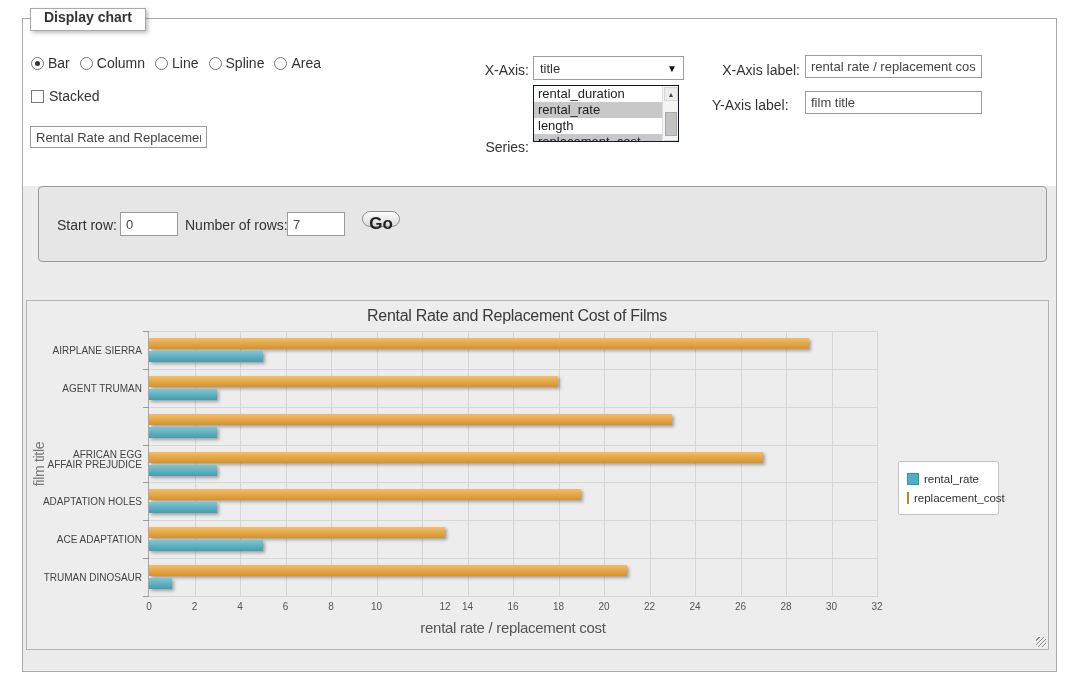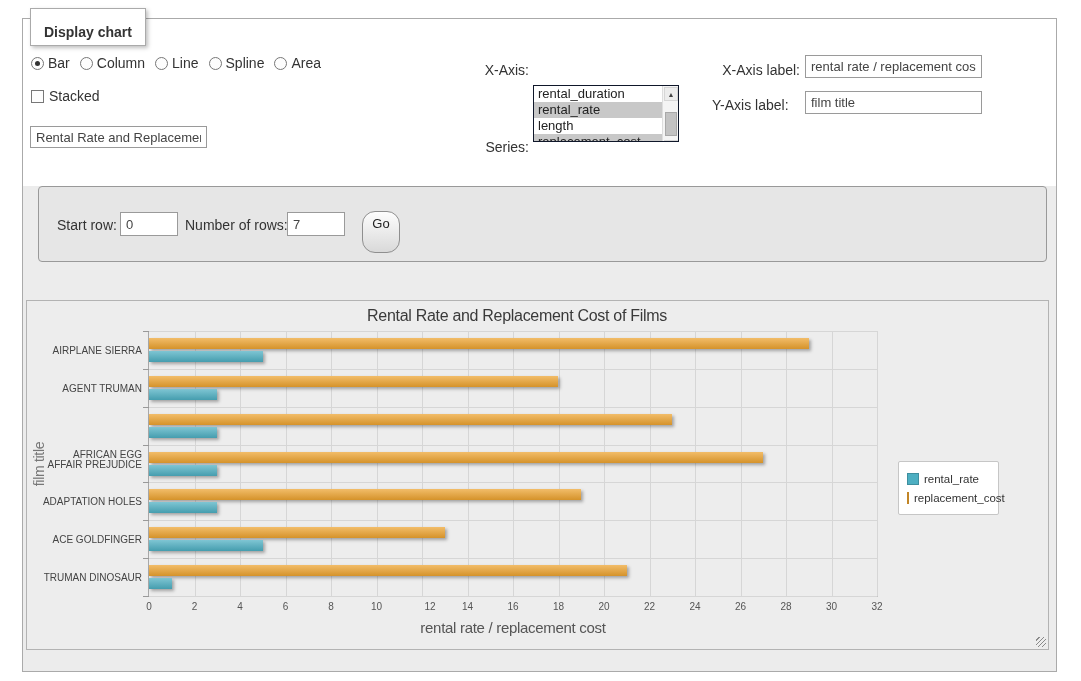--- a/index.html
+++ b/index.html
@@ -4,21 +4,21 @@
 <style>
   * { box-sizing: border-box; margin: 0; padding: 0; }
   html,body { background:#fff; }
   body { font-family: "Liberation Sans", sans-serif; color:#333; }
   #page { position:relative; width:1081px; height:681px; background:#fff; overflow:hidden; }
 
   
   .frame { position:absolute; left:22px; top:18px; width:1035px; height:654px;
            border:1px solid #aaa; background:#fff; }
   .legend-box { position:absolute; left:30px; top:8px; background:#fff;
-                border:1px solid #aaa; padding:15px 13px 5px 13px;
+                border:1px solid #aaa; padding:0 13px 5px 13px;
                 font-size:14px; font-weight:bold; color:#333; z-index:5;
                 box-shadow:2px 2px 4px rgba(0,0,0,0.25); }
 
   
   .row-label { position:absolute; font-size:14px; color:#333; }
   .radios { position:absolute; left:31px; top:55px; display:flex; gap:10px; font-size:14px; }
   .radio-opt { display:flex; align-items:center; gap:4px; cursor:default; }
   .radio-circle { width:13px; height:13px; border-radius:50%; border:1px solid #777; background:#fdfdfd; position:relative; }
   .radio-circle.checked::after { content:""; position:absolute; left:3px; top:3px; width:5px; height:5px; border-radius:50%; background:#333; }
   .checkbox-row { position:absolute; left:31px; top:88px; display:flex; align-items:center; gap:5px; font-size:14px; }
@@ -46,23 +46,23 @@
 
   #xaxis-label-input { position:absolute; left:805px; top:55px; width:177px; height:23px; }
   #yaxis-label-input { position:absolute; left:805px; top:91px; width:177px; height:23px; }
 
   
   .gray-zone { position:absolute; left:23px; top:186px; width:1033px; height:485px; background:#ececec; }
   .rows-panel { position:absolute; left:38px; top:186px; width:1009px; height:76px;
                 background:#e6e6e6; border:1px solid #999; border-radius:4px; }
   #start-row-input { position:absolute; left:120px; top:212px; width:58px; height:24px; }
   #num-rows-input  { position:absolute; left:287px; top:212px; width:58px; height:24px; }
-  .go-btn { position:absolute; left:362px; top:211px; width:38px; height:42px; border-radius:13px;
+  .go-btn { position:absolute; left:362px; top:211px; width:38px; height:16px; border-radius:13px;
             border:1px solid #8f8f8f; background:linear-gradient(#fdfdfd,#d9d9d9);
-            font-size:13px; color:#222; text-align:center; line-height:24px; }
+            font-size:17px; color:#222; text-align:center; line-height:24px;font-weight:bold; }
 
   
   .chart-panel { position:absolute; left:26px; top:300px; width:1023px; height:350px;
                  background:#ededed; border:1px solid #b3b3b3; }
   .chart-title { position:absolute; left:0; top:6px; width:980px; text-align:center;
                  font-size:16px; color:#3a3a3a; letter-spacing:-0.3px; }
   .plot { position:absolute; left:122px; top:30px; width:728px; height:265px; }
   .gridline-v { position:absolute; top:0; width:1px; height:265px; background:#d6d6d6; }
   .gridline-h { position:absolute; left:0; width:728px; height:1px; background:#d6d6d6; }
   .axis-y { position:absolute; left:121px; top:30px; width:1px; height:265px; background:#a8a8a8; }
@@ -117,20 +117,24 @@
     </div>
 
   <div class="checkbox-row">
     <span class="checkbox"></span>
     <span>Stacked</span>
   </div>
 
   <input id="title-input" class="text-input" value="Rental Rate and Replacement Cost of Films" style="">
 
   <div class="row-label" style="left:455px; top:62px; width:74px; text-align:right;">X-Axis:</div>
+  <div class="fake-select">
+    <span>title</span>
+    <span class="arrow">▼</span>
+  </div>
 
   <div class="row-label" style="left:455px; top:139px; width:74px; text-align:right;">Series:</div>
   <div class="series-list" id="series-list">
 
   <div class="opt">rental_duration</div>
       <div class="opt selected">rental_rate</div>
       <div class="opt">length</div>
       <div class="opt selected">replacement_cost</div>
       <div class="sl-scroll">
       <div class="sl-btn sl-up">▲</div>
@@ -216,29 +220,29 @@
       <div class="ytick" style="top: 143.571px;"></div>
       <div class="ytick" style="top: 181.429px;"></div>
       <div class="ytick" style="top: 219.286px;"></div>
       <div class="ytick" style="top: 257.143px;"></div>
       <div class="ytick" style="top: 295px;"></div>
       <div class="cat-label" style="top: 43.9286px;">AIRPLANE SIERRA</div>
       <div class="cat-label" style="top: 81.7857px;">AGENT TRUMAN</div>
       <div class="cat-label" style="top: 119.643px; margin-top: 28px;">AFRICAN EGG</div>
       <div class="cat-label" style="top: 157.5px;">AFFAIR PREJUDICE</div>
       <div class="cat-label" style="top: 195.357px;">ADAPTATION HOLES</div>
-      <div class="cat-label" style="top: 233.214px;">ACE GOLDFINGER</div>
+      <div class="cat-label" style="top: 233.214px;">ACE ADAPTATION</div>
       <div class="cat-label" style="top: 271.071px;">TRUMAN DINOSAUR</div>
       <div class="xtick-label" style="left: 122px;">0</div>
       <div class="xtick-label" style="left: 167.5px;">2</div>
       <div class="xtick-label" style="left: 213px;">4</div>
       <div class="xtick-label" style="left: 258.5px;">6</div>
       <div class="xtick-label" style="left: 304px;">8</div>
       <div class="xtick-label" style="left: 349.5px;">10</div>
-      <div class="xtick-label" style="left: 403px;">12</div>
+      <div class="xtick-label" style="left: 418px;">12</div>
       <div class="xtick-label" style="left: 440.5px;">14</div>
       <div class="xtick-label" style="left: 486px;">16</div>
       <div class="xtick-label" style="left: 531.5px;">18</div>
       <div class="xtick-label" style="left: 577px;">20</div>
       <div class="xtick-label" style="left: 622.5px;">22</div>
       <div class="xtick-label" style="left: 668px;">24</div>
       <div class="xtick-label" style="left: 713.5px;">26</div>
       <div class="xtick-label" style="left: 759px;">28</div>
       <div class="xtick-label" style="left: 804.5px;">30</div>
       <div class="xtick-label" style="left: 850px;">32</div>

